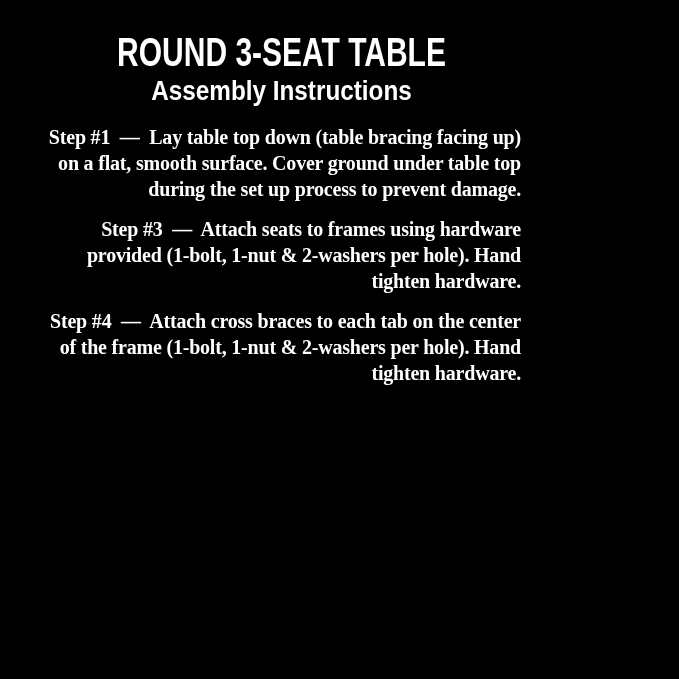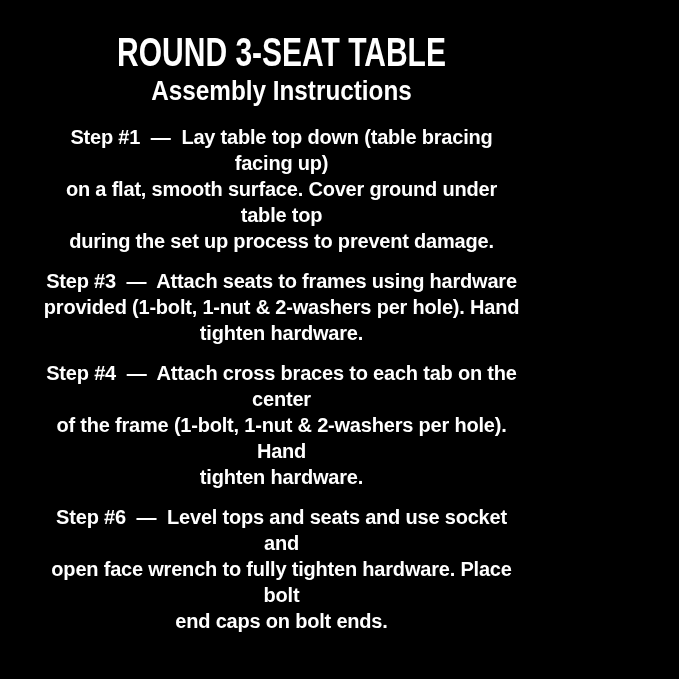--- a/index.html
+++ b/index.html
@@ -45,21 +45,22 @@
   }
   .steps {
     margin-top: 18px;
   }
   .step {
     margin: 0 0 14px 0;
     font-size: 20px;
     line-height: 26px;
     letter-spacing: -0.2px;
     white-space: pre-wrap;
-    text-align: center;
+    text-align: right;
+    font-family: Liberation Serif, serif;
   }
   .step:last-child {
     margin-bottom: 0;
   }
 </style>
 </head>
 <body style="background-color: rgb(0, 0, 0);">
 
 <div class="poster" style="color: rgb(255, 255, 255);">
   <h1 class="title">ROUND 3-SEAT TABLE</h1>
@@ -68,17 +69,14 @@
   <div class="steps">
     <p class="step">Step #1  —  Lay table top down (table bracing facing up)
 on a flat, smooth surface. Cover ground under table top
 during the set up process to prevent damage.</p>
     <p class="step">Step #3  —  Attach seats to frames using hardware
 provided (1-bolt, 1-nut &amp; 2-washers per hole). Hand
 tighten hardware.</p>
     <p class="step">Step #4  —  Attach cross braces to each tab on the center
 of the frame (1-bolt, 1-nut &amp; 2-washers per hole). Hand
 tighten hardware.</p>
-    <p class="step">Step #6  —  Level tops and seats and use socket and
-open face wrench to fully tighten hardware. Place bolt
-end caps on bolt ends.</p>
   </div>
 </div>
 
 </body></html>

